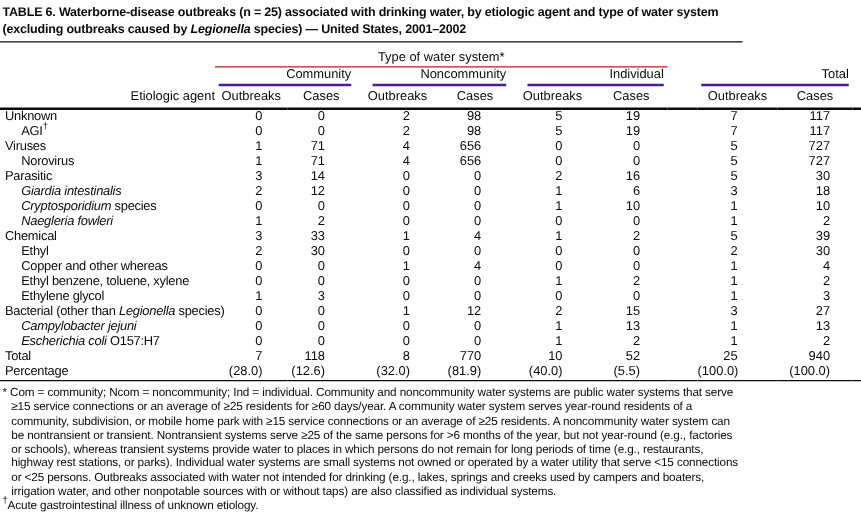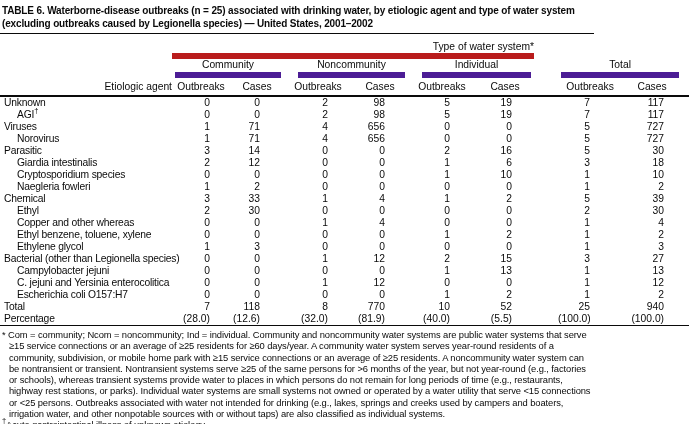--- a/index.html
+++ b/index.html
@@ -10,38 +10,38 @@
   
   .title{font-weight:bold;font-size:10px;letter-spacing:-0.15px;line-height:13px;
          padding:2px 1px 3px 2px;border-bottom:1.5px solid #0a0a0a;}
   .title-line{white-space:nowrap;}
 
   
   table{border-collapse:collapse;table-layout:fixed;width:689px;}
   th,td{margin:0;padding:0;font-size:10.3px;font-weight:normal;line-height:12px;
         vertical-align:bottom;overflow:visible;}
   th{font-weight:normal;}
-  .span-head{text-align:right;border-bottom:6px solid #b91c1c;padding-top:3px;height:16px;}
+  .span-head{text-align:center;border-bottom:1px solid #b91c1c;padding-top:3px;height:16px;}
   .group-row th{height:14px;}
-  .grule{border-bottom:6px solid #4c1d95;text-align:center;margin:0 3px;padding-bottom:1px;}
+  .grule{border-bottom:2px solid #4c1d95;text-align:right;margin:0 3px;padding-bottom:1px;}
   .grule.inset-l{margin-left:14px;}
   .colhead-row th{border-bottom:2.5px solid #0a0a0a;height:15px;
                   padding-bottom:2px;}
   .colhead-row th.lblhead{text-align:right;padding-left:4px;}
 
   tbody tr{height:12px;}
   td.lbl{white-space:nowrap;padding-left:4px;letter-spacing:-0.2px;}
   td.lbl.ind{padding-left:17px;}
   td.num{text-align:right;font-variant-numeric:tabular-nums;}
   td.pc0{padding-right:20px;} td.pc1{padding-right:24px;}
   td.pc2{padding-right:24px;} td.pc3{padding-right:23px;}
   td.pc4{padding-right:26px;} td.pc5{padding-right:22px;}
   td.pc6{padding-right:32px;} td.pc7{padding-right:18px;}
   tr.last-row td{border-bottom:1.5px solid #0a0a0a;}
-  .ital{}
+  .ital{font-style:italic;}
   sup{font-size:7.5px;line-height:0;position:relative;top:-1px;}
 
   
   .footnotes{padding:3px 3px 0 2px;}
   .footnote{font-size:9.4px;line-height:11.3px;letter-spacing:-0.1px;
             padding-left:7px;text-indent:-7px;}
 </style>
 </head>
 <body>
 
@@ -295,33 +295,20 @@
           <td class="num pc2">0</td>
           <td class="num pc3">0</td>
           <td class="num pc4">1</td>
           <td class="num pc5">13</td>
           <td></td>
           <td class="num pc6">1</td>
           <td class="num pc7">13</td>
           <td></td>
         </tr>
         <tr>
-          <td class="lbl ind"><span class="ital">C. jejuni</span><span> and </span><span class="ital">Yersinia enterocolitica</span></td>
-          <td class="num pc0">0</td>
-          <td class="num pc1">0</td>
-          <td class="num pc2">1</td>
-          <td class="num pc3">12</td>
-          <td class="num pc4">0</td>
-          <td class="num pc5">0</td>
-          <td></td>
-          <td class="num pc6">1</td>
-          <td class="num pc7">12</td>
-          <td></td>
-        </tr>
-        <tr>
           <td class="lbl ind"><span class="ital">Escherichia coli</span><span> O157:H7</span></td>
           <td class="num pc0">0</td>
           <td class="num pc1">0</td>
           <td class="num pc2">0</td>
           <td class="num pc3">0</td>
           <td class="num pc4">1</td>
           <td class="num pc5">2</td>
           <td></td>
           <td class="num pc6">1</td>
           <td class="num pc7">2</td>

